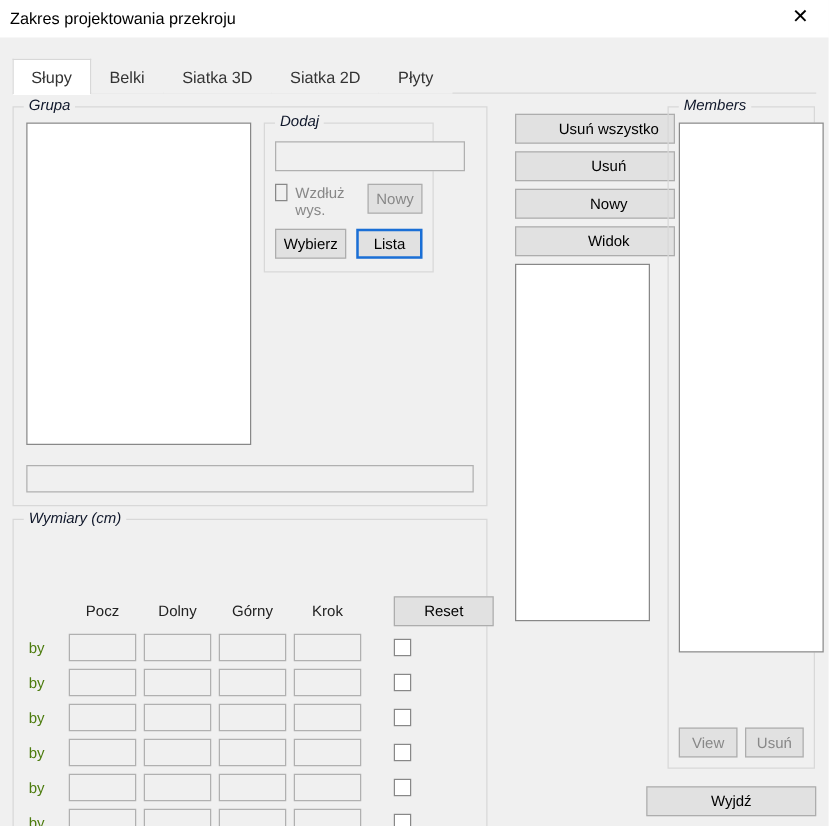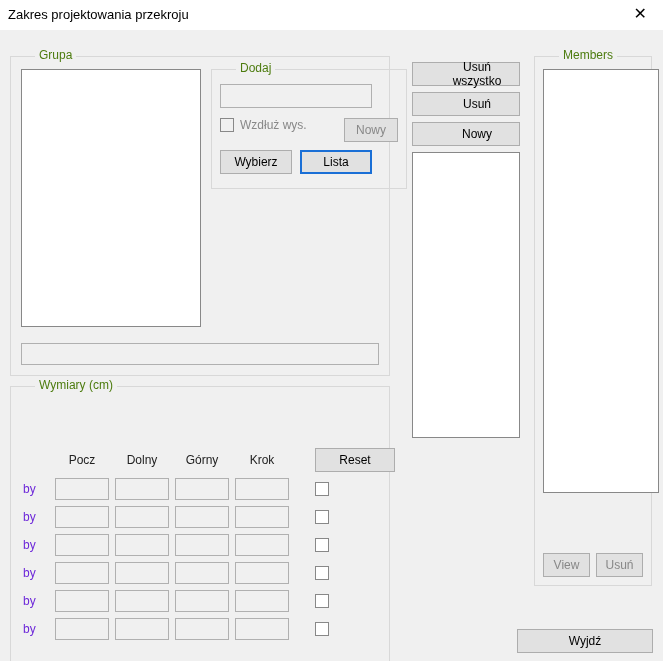--- a/index.html
+++ b/index.html
@@ -70,25 +70,26 @@
   
   .fs {
     border: 1px solid #d8d8d8;
     padding: 8px 8px 10px 8px;
     margin: 0;
     position: relative;
   }
   .fs > .legend {
     position: absolute;
     top: -9px;
-    left: 24px;
+    left: 8px;
     background: #f0f0f0;
     padding: 0 4px;
     font-size: 12px;
-    color: #4d7c0f;
+    color: #0f172a;
+    font-style: italic;
   }
   .listbox {
     background: #fff;
     border: 1px solid #888;
     width: 100%;
     height: 100%;
   }
   .btn {
     display: inline-flex;
     align-items: center;
@@ -151,31 +152,31 @@
     position: absolute;
     left: 10px; bottom: 8px; right: 10px;
     height: 24px;
   }
 
   
   .dodaj {
     position: absolute;
     left: 200px;
     top: 12px;
-    width: 196px;
+    width: 136px;
     height: 120px;
   }
   .dodaj .row { display:flex; gap:6px; margin-top:8px; }
   .dodaj-input { height: 24px; width: 152px; margin: 6px 0 2px 0; }
   .dodaj-btn-row { display:flex; gap:8px; margin-top:8px; }
   .dodaj-btn-row .btn { width: 72px; }
 
   
   .actions { display:flex; flex-direction:column; gap:6px; padding-top:6px; }
-  .actions .btn { width:108px;padding-left:28px; }
+  .actions .btn { width:128px;padding-left:28px; }
 
   
   .midlist {
     margin-top: 6px;
     width: 108px;
     height: 286px;
     background:#fff;
     border:1px solid #888;
   }
 
@@ -193,21 +194,21 @@
     width: 380px;
     height: 304px;
     margin-top: 10px;
   }
   .wymiary-inner {
     position:absolute; left:10px; right:10px; top:16px; bottom:8px;
   }
   .dim-head { display:grid; grid-template-columns: 28px 54px 54px 54px 54px 14px 80px; gap:6px; align-items:center; margin-bottom:6px;margin-top:45px; }
   .dim-head span { text-align:center; font-size:12px; color:#222; }
   .dim-row { display:grid; grid-template-columns: 28px 54px 54px 54px 54px 14px 16px; gap:6px; align-items:center; margin-bottom:6px; }
-  .dim-row .by { color:#6d28d9; font-size:12px; text-align:left; padding-left:2px;}
+  .dim-row .by { color:#4d7c0f; font-size:12px; text-align:left; padding-left:2px;}
   .dim-row .textbox { height:22px; }
   .blokuj { width:80px; }
 
   
   .exitbar {
     position: absolute;
     right: 10px;
     bottom: 8px;
     width: 136px;
   }
@@ -217,20 +218,29 @@
 <body>
 
 <div class="window">
   <div class="titlebar">
     <span>Zakres projektowania przekroju</span>
     <span class="close">✕</span>
   </div>
 
   <div class="client">
 
+    <div class="tabs-row">
+      <div class="tabs">
+        <div class="tab active">Słupy</div>
+        <div class="tab">Belki</div>
+        <div class="tab">Siatka 3D</div>
+        <div class="tab">Siatka 2D</div>
+        <div class="tab">Płyty</div>
+      </div>
+    </div>
 
     <div class="content">
       <div class="main-grid">
 
         <div class="left-col">
 
           <div class="fs grupa">
             <span class="legend">Grupa</span>
 
             <div class="grupa-inner">
@@ -327,20 +337,21 @@
             </div>
           </div>
 
         </div>
 
         <div class="mid-col">
           <div class="actions">
             <button class="btn">Usuń wszystko</button>
             <button class="btn">Usuń</button>
             <button class="btn">Nowy</button>
+            <button class="btn">Widok</button>
           </div>
           <div class="midlist"></div>
         </div>
 
         <div class="right-col">
           <div class="fs members">
             <span class="legend">Members</span>
             <div class="listbox"></div>
             <div class="mbtns">
               <button class="btn disabled">View</button>

